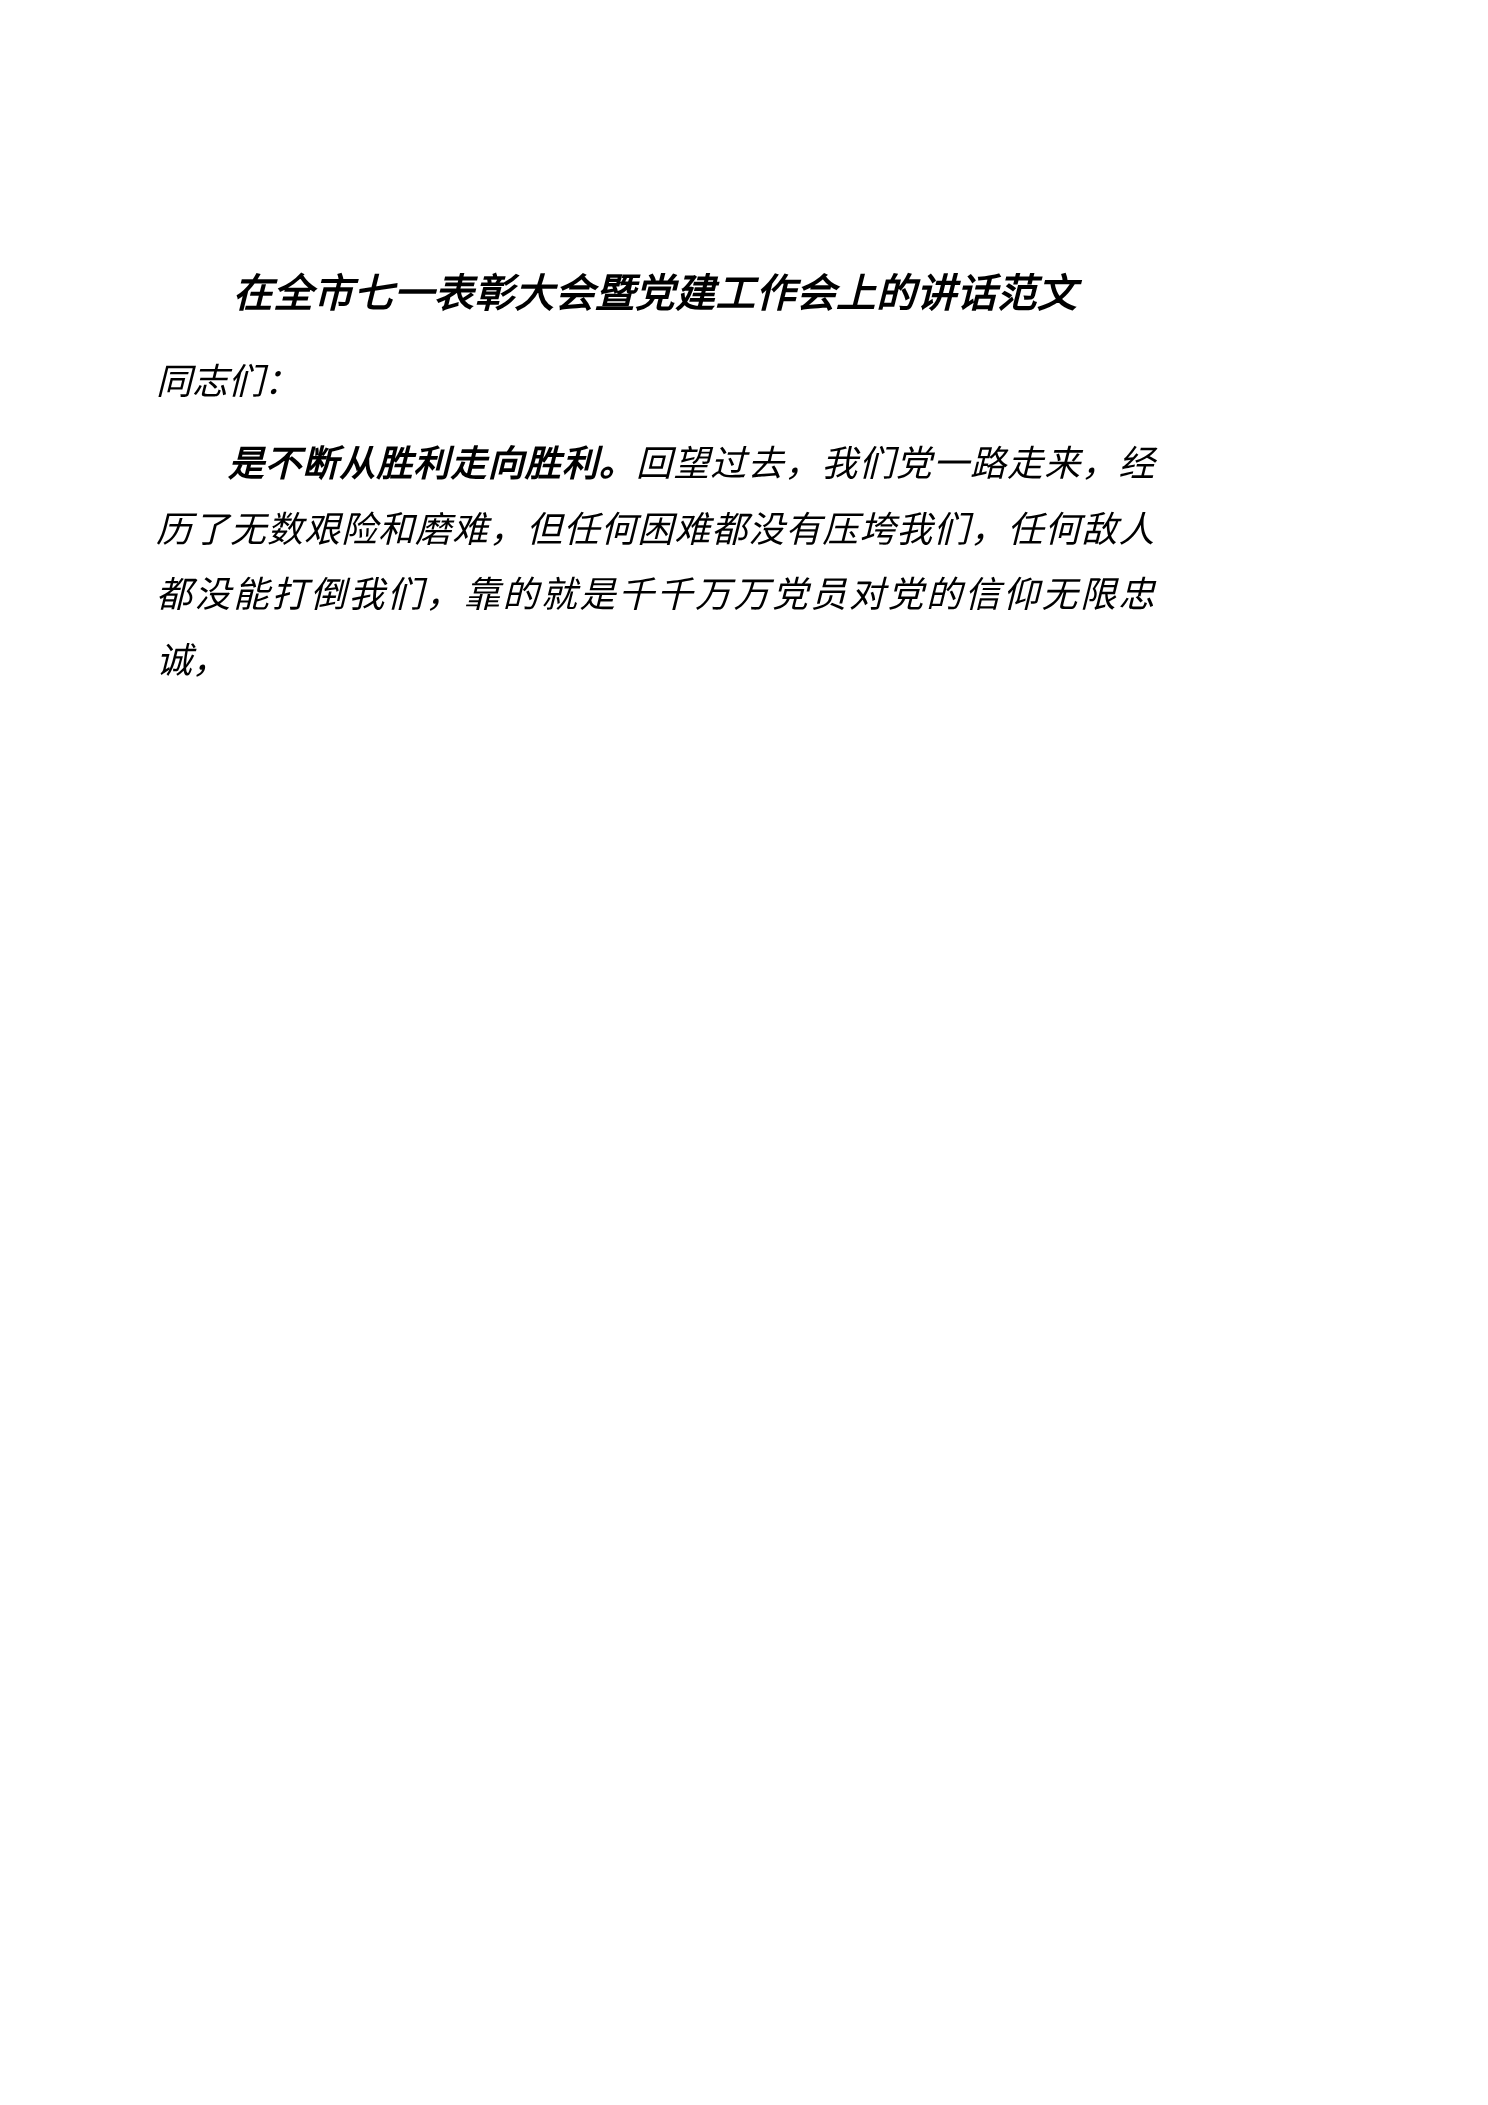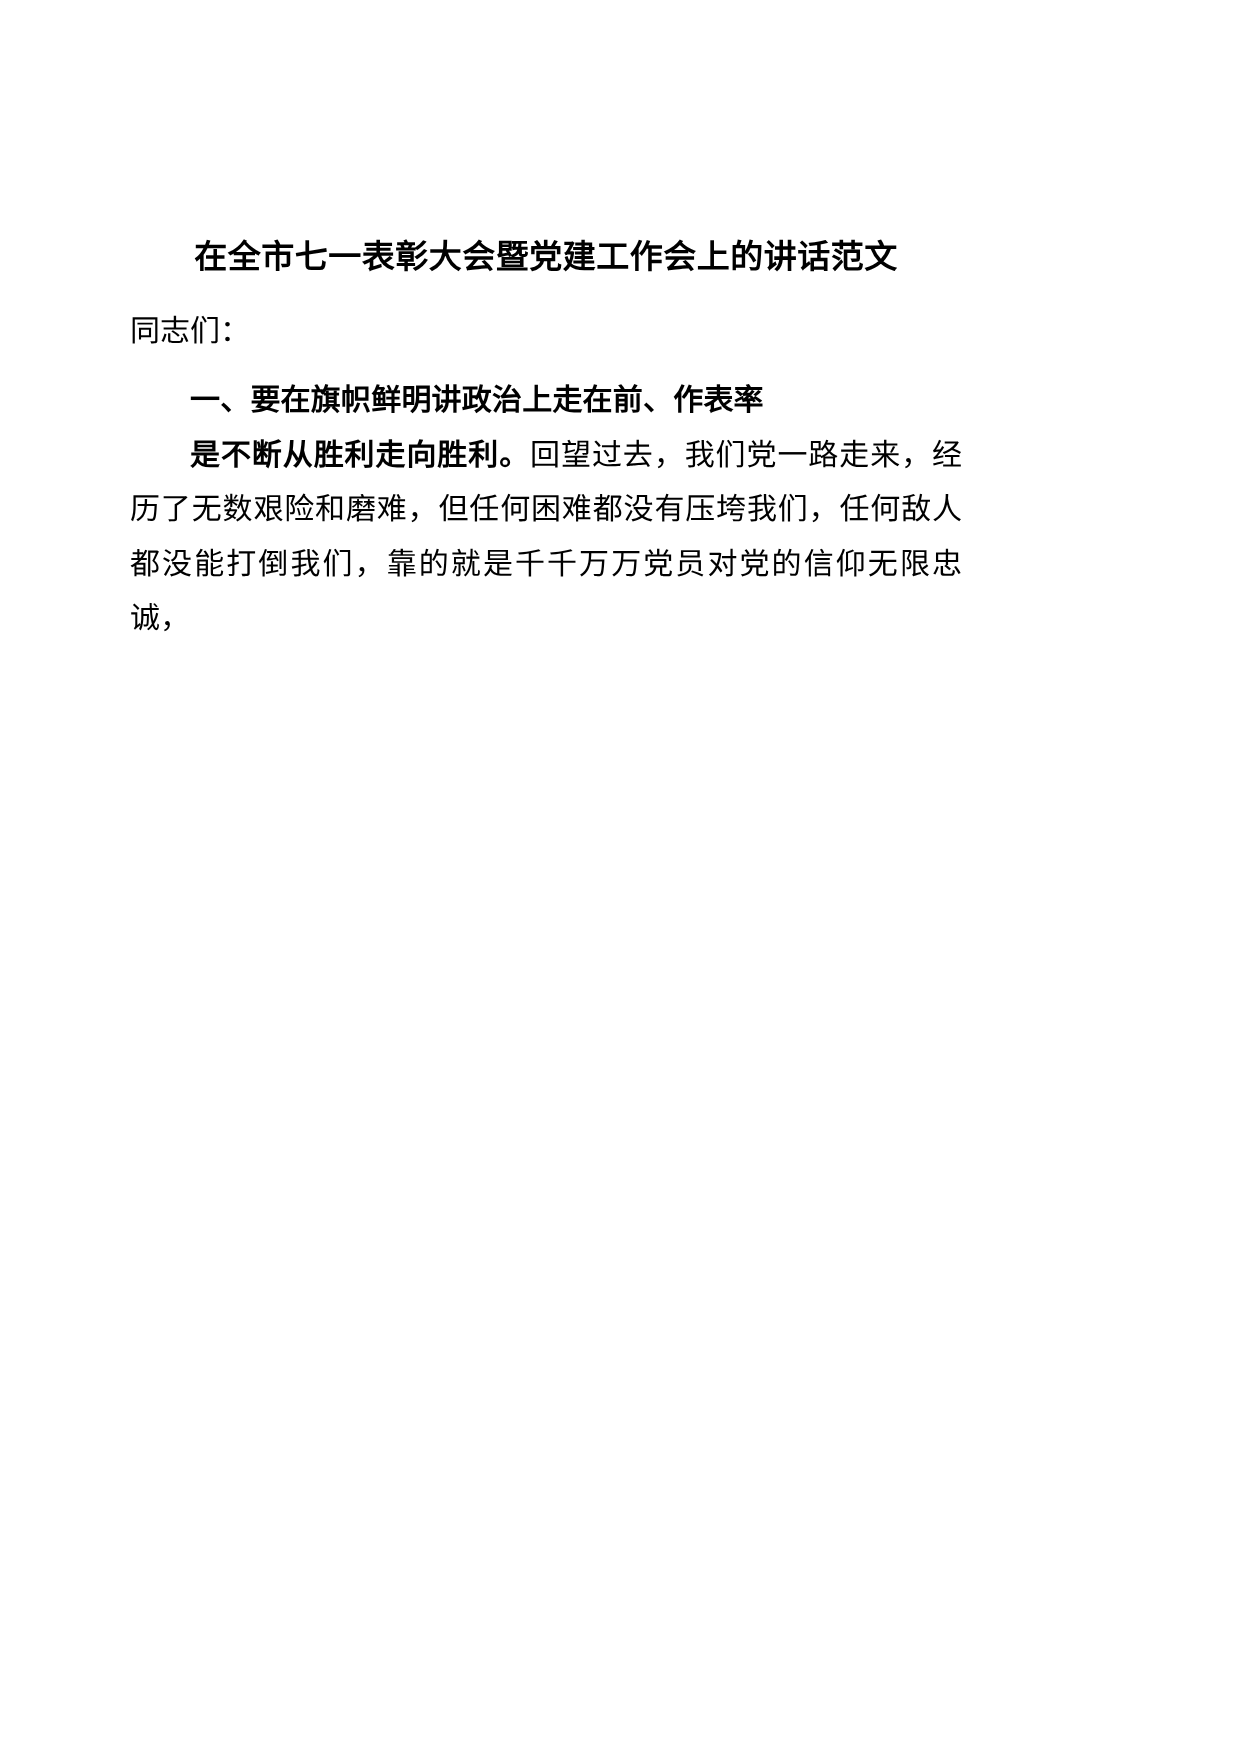--- a/index.html
+++ b/index.html
@@ -19,22 +19,23 @@
   .page {
     position: relative;
     width: 1240px;
     height: 1754px;
     background: #ffffff;
     box-sizing: border-box;
   }
   .content {
     position: absolute;
     left: 130px;
-    top: 232px;
+    top: 220px;
     width: 832px;
+    font-style: italic;
   }
   .doc-title {
     font-size: 33px;
     font-weight: 700;
     text-align: center;
     letter-spacing: 0.5px;
     line-height: 1.5;
     margin: 0 0 26px 0;
     white-space: nowrap;
   }
@@ -71,19 +72,18 @@
 
 <div class="page">
   <div class="content">
 
     <h1 class="doc-title">在全市七一表彰大会暨党建工作会上的讲话范文</h1>
 
     <p class="salutation">同志们：</p>
 
 
 
-    <p class="section-heading">一、要在旗帜鲜明讲政治上走在前、作表率</p>
 
 
     <p class="para"><span class="lead">是不断从胜利走向胜利。</span><span>回望过去，我们党一路走来，经历了无数艰险和磨难，但任何困难都没有压垮我们，任何敌人都没能打倒我们，靠的就是千千万万党员对党的信仰无限忠诚，</span></p>
 
   </div>
 </div>
 
 </body></html>

